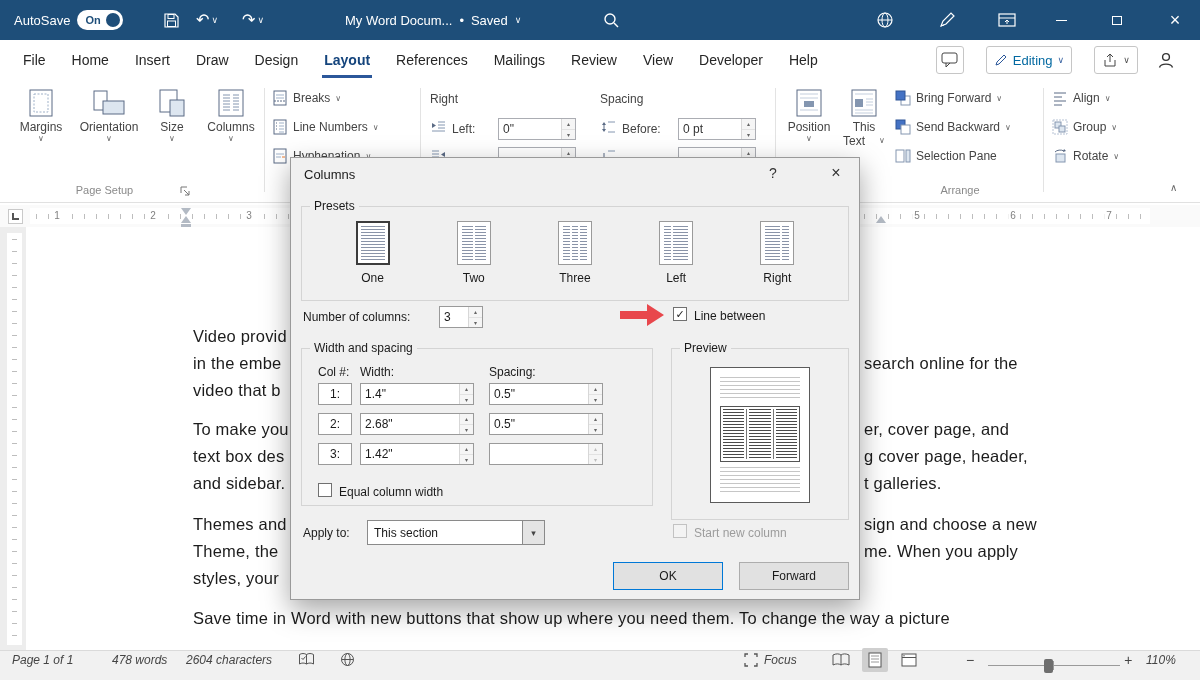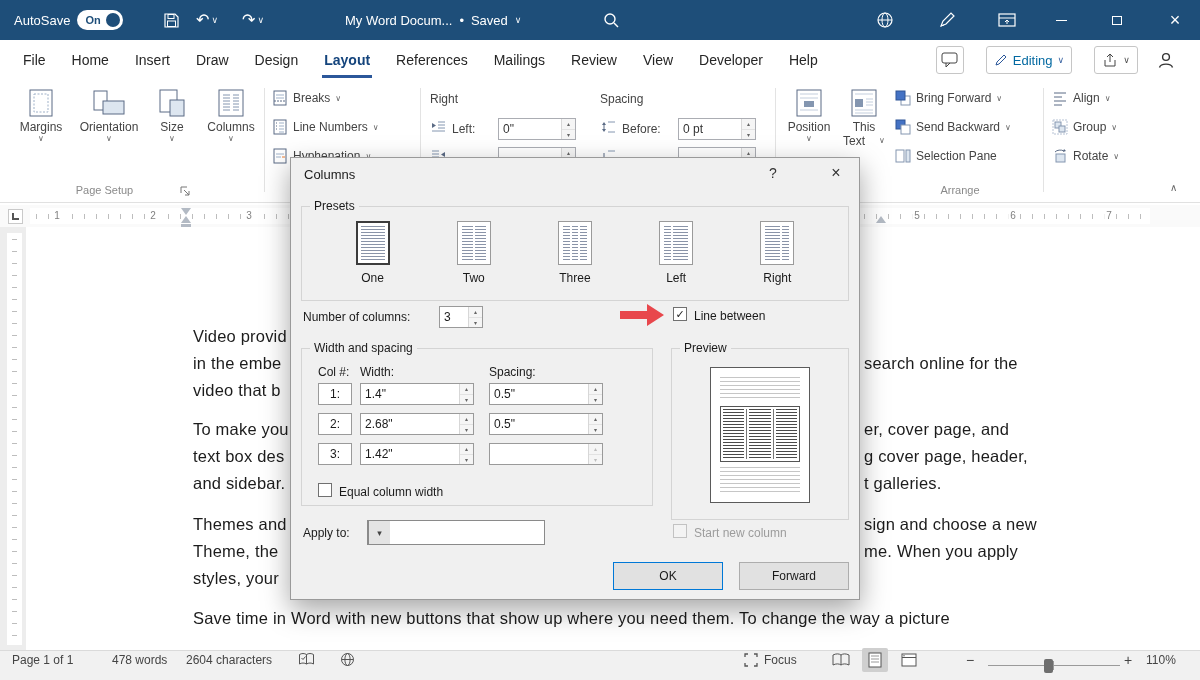--- a/index.html
+++ b/index.html
@@ -59,21 +59,21 @@
   
   .doc{position:absolute;left:0;top:227px;width:1200px;height:423px;background:#fff;}
   .gutter{position:absolute;left:0;top:0;width:26px;height:423px;background:#ededed;}
   .vruler{position:absolute;left:7px;top:6px;width:15px;height:412px;background:#fff;
     background-image:linear-gradient(to bottom,#bdbdbd 1px,transparent 1px);
     background-size:5px 12px;background-repeat:repeat-y;background-position:5px 6px;}
   .dline{position:absolute;font-size:16.5px;letter-spacing:.2px;color:#1c1c1c;white-space:nowrap;}
 
   
   .statusbar{position:absolute;left:0;top:650px;width:1200px;height:30px;background:#f1f1f1;border-top:1px solid #dadada;font-size:12px;color:#444;z-index:5;}
-  .sb{position:absolute;top:0;height:17px;display:flex;align-items:center;gap:6px;white-space:nowrap;cursor:pointer;}
+  .sb{position:absolute;top:0;height:17px;display:flex;align-items:center;gap:6px;white-space:nowrap;cursor:pointer;font-style:italic;}
   .vbox{width:26px;height:24px;display:flex;align-items:center;justify-content:center;border-radius:2px;cursor:pointer;}
   .vbox.sel{background:#cfcfcf;}
   .ztrack{position:absolute;left:988px;top:14px;width:132px;height:1px;background:#9a9a9a;}
   .znotch{position:absolute;left:1053px;top:10px;width:1px;height:9px;background:#9a9a9a;}
   .zhandle{position:absolute;left:1044px;top:8px;width:9px;height:14px;background:#6e6e6e;border-radius:2px;cursor:pointer;}
 
   
   .dialog{position:absolute;left:290px;top:157px;width:570px;height:443px;background:#f0f0f0;border:1px solid #9a9a9a;box-shadow:0 10px 26px rgba(0,0,0,.35);font-size:12px;color:#1a1a1a;z-index:50;}
   .dlg-title{position:absolute;left:13px;top:9px;font-size:13px;color:#1a1a1a;}
   .dlg-sysbtn{position:absolute;top:0;height:30px;display:flex;align-items:center;justify-content:center;font-size:14px;color:#333;cursor:pointer;}
@@ -621,20 +621,21 @@
         </div>
         <div class="pv-bottom"></div>
       </div>
     </div>
 
     <span class="cbox dis" style="left:382px;top:366px;"></span>
     <span class="clabel dis" style="left:403px;top:368px;">Start new column</span>
 
     <span class="abs" style="left:12px;top:368px;">Apply to:</span>
     <div class="dropdown">
+      <span class="dd-val">This section</span>
       <span class="dd-btn">▾</span>
     </div>
 
     <div class="dbtn default" style="left:322px;top:404px;">OK</div>
     <div class="dbtn" style="left:448px;top:404px;">Forward</div>
   </div>
 
   <div class="statusbar">
     <div class="sb" style="left:12px;">Page 1 of 1</div>
     <div class="sb" style="left:112px;">478 words</div>

